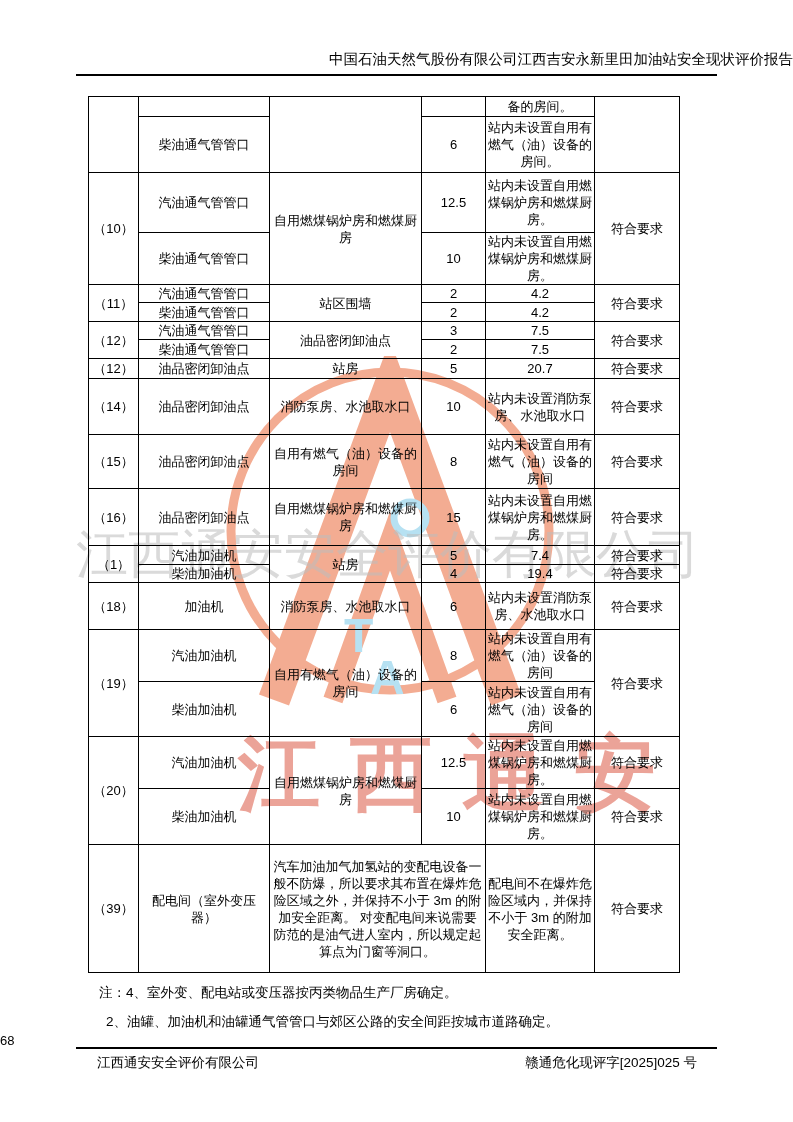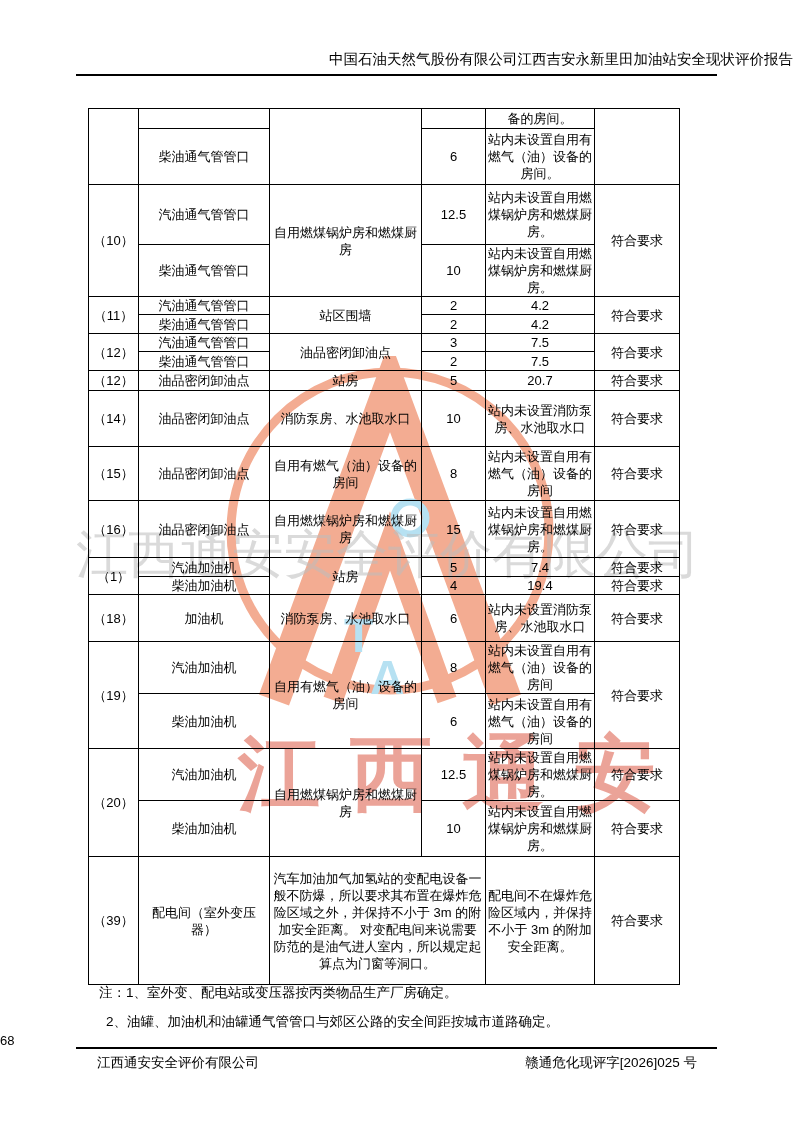--- a/index.html
+++ b/index.html
@@ -8,21 +8,21 @@
   
   .wm{position:absolute;inset:0;z-index:0;pointer-events:none;}
   .wm-logo{position:absolute;left:212px;top:356px;opacity:.85;}
   .wm-gray{position:absolute;left:76px;top:528px;font-size:52px;line-height:1;white-space:nowrap;
            color:#bdbdbd;opacity:.55;letter-spacing:0px;}
   .wm-red-char{position:absolute;top:733px;font-size:82px;line-height:1;color:#d94a33;opacity:.5;font-weight:bold;}
   
   .content{position:absolute;inset:0;z-index:1;}
   .title{position:absolute;top:50px;left:0;width:100%;text-align:right;font-size:14.5px;letter-spacing:0;}
   .title-rule{position:absolute;top:74px;left:76px;width:641px;height:2px;background:#000;}
-  table.main{position:absolute;left:88px;top:108px;width:592px;border-collapse:collapse;table-layout:fixed;}
+  table.main{position:absolute;left:88px;top:96px;width:592px;border-collapse:collapse;table-layout:fixed;}
   table.main td{border:1px solid #000;font-size:13px;line-height:17px;text-align:center;
                 vertical-align:middle;padding:0 2px;word-break:break-word;}
   td.analysis{text-align:left;line-height:18px;padding:2px 4px;}
   .notes{position:absolute;left:99px;top:984px;font-size:13.5px;line-height:17px;}
   .note-line2{margin-top:12px;margin-left:7px;text-align:center;}
   .pagenum{position:absolute;top:1033px;left:0;width:100%;text-align:left;font-size:13px;}
   .footer-rule{position:absolute;top:1047px;left:76px;width:641px;height:2px;background:#000;}
   .footer{position:absolute;top:1054px;left:76px;width:641px;font-size:13.5px;}
   .footer-left{position:absolute;left:21px;}
   .footer-right{position:absolute;right:20px;}
@@ -213,25 +213,25 @@
           <td>（39）</td>
           <td>配电间（室外变压器）</td>
           <td colspan="2" class="analysis">汽车加油加气加氢站的变配电设备一般不防爆，所以要求其布置在爆炸危险区域之外，并保持不小于 3m 的附加安全距离。 对变配电间来说需要防范的是油气进人室内，所以规定起算点为门窗等洞口。</td>
           <td>配电间不在爆炸危险区域内，并保持不小于 3m 的附加安全距离。</td>
           <td>符合要求</td>
         </tr>
       </tbody>
     </table>
 
     <div class="notes">
-      <div>注：1、室外变、配电站或变压器按丙类物品生产厂房确定。</div>
+      <div>注：4、室外变、配电站或变压器按丙类物品生产厂房确定。</div>
       <div class="note-line2">2、油罐、加油机和油罐通气管管口与郊区公路的安全间距按城市道路确定。</div>
     </div>
 
     <div class="pagenum">68</div>
     <div class="footer-rule"></div>
     <div class="footer">
       <span class="footer-left">江西通安安全评价有限公司</span>
-      <span class="footer-right">赣通危化现评字[2026]025 号</span>
+      <span class="footer-right">赣通危化现评字[2025]025 号</span>
     </div>
 
   </div>
 </div>
 
 </body></html>

